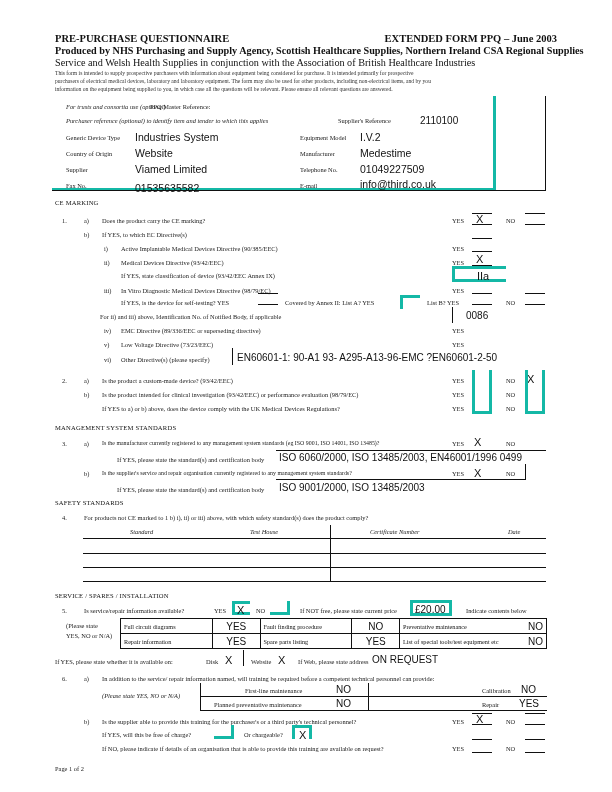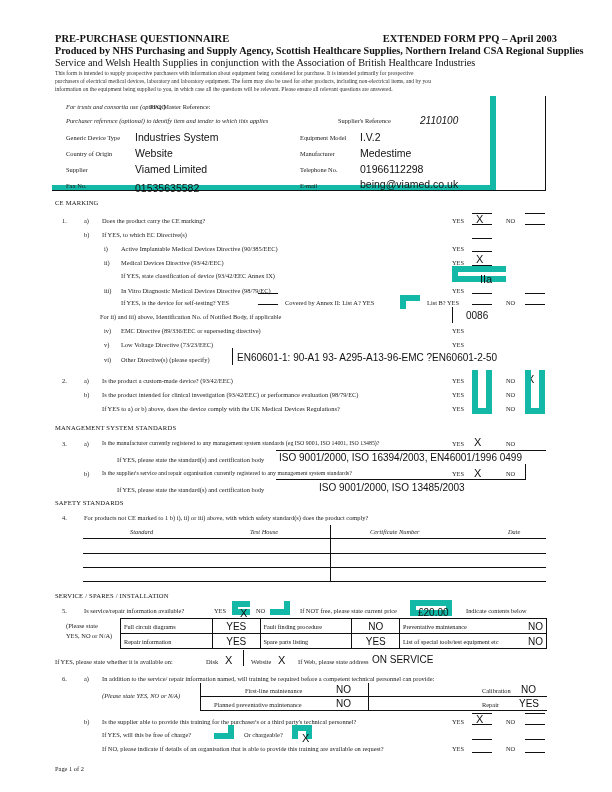--- a/index.html
+++ b/index.html
@@ -8,66 +8,66 @@
   .abs { position:absolute; white-space:nowrap; }
   .hdr { font-size:10.5px; font-weight:bold; }
   .sub { font-size:10.5px; font-weight:bold; }
   .small { font-size:6.2px; color:#333; }
   .lbl { font-size:6.4px; color:#222; }
   .it { font-style:italic; }
   .val { font-family:"Liberation Sans", sans-serif; font-size:10.5px; color:#111; }
   .valsm { font-family:"Liberation Sans", sans-serif; font-size:10px; color:#111; }
   .sec { font-size:6.6px; color:#111; letter-spacing:0.2px; }
   .line { position:absolute; background:#111; }
-  .box { position:absolute; border:6px solid #14b8a6; box-sizing:border-box; }
+  .box { position:absolute; border:3px solid #14b8a6; box-sizing:border-box; }
   .ul { position:absolute; border-bottom:1px solid #111; height:12px; box-sizing:border-box; }
   .mark { font-family:"Liberation Sans", sans-serif; font-size:11px; position:absolute; }
   table.grid { border-collapse:collapse; position:absolute; }
   table.grid td { border:1px solid #111; font-size:6.2px; padding:0 3px; height:14px; }
   table.grid td.v { font-family:"Liberation Sans", sans-serif; font-size:10px; text-align:center; }
 </style>
 </head>
 <body>
 
 <div class="abs hdr" style="left:55px;top:33px;">PRE-PURCHASE QUESTIONNAIRE</div>
-<div class="abs hdr" style="right:55px;top:33px;">EXTENDED FORM PPQ – April 2003</div>
+<div class="abs hdr" style="right:55px;top:33px;">EXTENDED FORM PPQ – June 2003</div>
 <div class="abs sub" style="left:55px;top:45px;font-size:10.2px;">Produced by NHS Purchasing and Supply Agency, Scottish Healthcare Supplies, Northern Ireland CSA Regional Supplies</div>
 <div class="abs sub" style="left:55px;top:57px;font-size:10.2px;font-weight:normal;">Service and Welsh Health Supplies in conjunction with the Association of British Healthcare Industries</div>
 <div class="abs small" style="left:55px;top:70px;font-size:5.6px;">This form is intended to supply prospective purchasers with information about equipment being considered for purchase. It is intended primarily for prospective</div>
 <div class="abs small" style="left:55px;top:78px;font-size:5.6px;">purchasers of electrical medical devices, laboratory and laboratory equipment. The form may also be used for other products, including non-electrical items, and by you</div>
 <div class="abs small" style="left:55px;top:86px;font-size:5.6px;">information on the equipment being supplied to you, in which case all the questions will be relevant. Please ensure all relevant questions are answered.</div>
 
 <div class="box" style="left:52px;top:96px;width:444px;height:95px;border-top:none;border-left:none;"></div>
 <div class="line" style="left:545px;top:96px;width:1px;height:95px;"></div>
 <div class="line" style="left:52px;top:190px;width:494px;height:1px;"></div>
 <div class="abs lbl it" style="left:66px;top:103px;">For trusts and consortia use (optional)</div>
 <div class="abs lbl" style="left:150px;top:103px;">PPQ Master Reference:</div>
 <div class="abs lbl it" style="left:66px;top:117px;">Purchaser reference (optional) to identify item and tender to which this applies</div>
 <div class="abs lbl" style="left:338px;top:117px;">Supplier's Reference</div>
-<div class="abs valsm" style="left:420px;top:115px;font-style:italic;">2110100</div>
+<div class="abs valsm" style="left:420px;top:115px;">2110100</div>
 
 <div class="abs lbl" style="left:66px;top:134px;">Generic Device Type</div>
 <div class="abs val" style="left:135px;top:131px;">Industries System</div>
 <div class="abs lbl" style="left:300px;top:134px;">Equipment Model</div>
 <div class="abs val" style="left:360px;top:131px;">I.V.2</div>
 
 <div class="abs lbl" style="left:66px;top:150px;">Country of Origin</div>
 <div class="abs val" style="left:135px;top:147px;">Website</div>
 <div class="abs lbl" style="left:300px;top:150px;">Manufacturer</div>
 <div class="abs val" style="left:360px;top:147px;">Medestime</div>
 
 <div class="abs lbl" style="left:66px;top:166px;">Supplier</div>
 <div class="abs val" style="left:135px;top:163px;">Viamed Limited</div>
 <div class="abs lbl" style="left:300px;top:166px;">Telephone No.</div>
-<div class="abs val" style="left:360px;top:163px;">01966112298</div>
+<div class="abs val" style="left:360px;top:163px;">01049227509</div>
 
 <div class="abs lbl" style="left:66px;top:182px;">Fax No.</div>
 <div class="abs val" style="left:135px;top:182px;">01535635582</div>
 <div class="abs lbl" style="left:300px;top:182px;">E-mail</div>
-<div class="abs val" style="left:360px;top:178px;">being@viamed.co.uk</div>
+<div class="abs val" style="left:360px;top:178px;">info@third.co.uk</div>
 
 <div class="abs sec" style="left:55px;top:199px;">CE MARKING</div>
 
 <div class="abs lbl" style="left:62px;top:217px;">1.</div>
 <div class="abs lbl" style="left:84px;top:217px;">a)</div>
 <div class="abs lbl" style="left:102px;top:217px;">Does the product carry the CE marking?</div>
 <div class="abs lbl" style="left:452px;top:217px;">YES</div>
 <div class="ul" style="left:472px;top:213px;width:20px;border-top:1px solid #111;">
     <span class="mark" style="left:4px;top:-1px;">X</span>
   </div>
@@ -144,31 +144,31 @@
 
 <div class="abs sec" style="left:55px;top:424px;">MANAGEMENT SYSTEM STANDARDS</div>
 <div class="abs lbl" style="left:62px;top:440px;">3.</div>
 <div class="abs lbl" style="left:84px;top:440px;">a)</div>
 <div class="abs lbl" style="left:102px;top:440px;font-size:5.9px;">Is the manufacturer currently registered to any management system standards (eg ISO 9001, ISO 14001, ISO 13485)?</div>
 <div class="abs lbl" style="left:452px;top:440px;">YES</div>
 <span class="mark" style="left:474px;top:436px;">X</span>
 <div class="abs lbl" style="left:506px;top:440px;">NO</div>
 <div class="line" style="left:276px;top:450px;width:270px;height:1px;"></div>
 <div class="abs lbl" style="left:117px;top:456px;">If YES, please state the standard(s) and certification body</div>
-<div class="abs valsm" style="left:279px;top:452px;">ISO 9001/2000, ISO 16394/2003, EN46001/1996 0499</div>
+<div class="abs valsm" style="left:279px;top:452px;">ISO 6060/2000, ISO 13485/2003, EN46001/1996 0499</div>
 
 <div class="abs lbl" style="left:84px;top:470px;">b)</div>
 <div class="abs lbl" style="left:102px;top:470px;font-size:5.9px;">Is the supplier's service and repair organisation currently registered to any management system standards?</div>
 <div class="abs lbl" style="left:452px;top:470px;">YES</div>
 <span class="mark" style="left:474px;top:467px;">X</span>
 <div class="abs lbl" style="left:506px;top:470px;">NO</div>
 <div class="line" style="left:525px;top:464px;width:1px;height:15px;"></div>
 <div class="line" style="left:276px;top:479px;width:250px;height:1px;"></div>
 <div class="abs lbl" style="left:117px;top:486px;">If YES, please state the standard(s) and certification body</div>
-<div class="abs valsm" style="left:279px;top:482px;margin-left:40px;">ISO 9001/2000, ISO 13485/2003</div>
+<div class="abs valsm" style="left:279px;top:482px;">ISO 9001/2000, ISO 13485/2003</div>
 
 <div class="abs sec" style="left:55px;top:499px;">SAFETY STANDARDS</div>
 <div class="abs lbl" style="left:62px;top:514px;">4.</div>
 <div class="abs lbl" style="left:84px;top:514px;">For products not CE marked to 1 b) i), ii) or iii) above, with which safety standard(s) does the product comply?</div>
 
 <div class="abs lbl it" style="left:130px;top:528px;">Standard</div>
 <div class="abs lbl it" style="left:250px;top:528px;">Test House</div>
 <div class="abs lbl it" style="left:370px;top:528px;">Certificate Number</div>
 <div class="abs lbl it" style="left:508px;top:528px;">Date</div>
 <div class="line" style="left:330px;top:525px;width:1px;height:57px;"></div>
@@ -216,21 +216,21 @@
 </tbody>
   </table>
 
 <div class="abs lbl" style="left:55px;top:658px;">If YES, please state whether it is available on:</div>
 <div class="abs lbl" style="left:206px;top:658px;">Disk</div>
 <span class="mark" style="left:225px;top:654px;">X</span>
 <div class="line" style="left:243px;top:650px;width:1px;height:16px;"></div>
 <div class="abs lbl" style="left:251px;top:658px;">Website</div>
 <span class="mark" style="left:278px;top:654px;">X</span>
 <div class="abs lbl" style="left:298px;top:658px;">If Web, please state address</div>
-<div class="abs valsm" style="left:372px;top:654px;">ON SERVICE</div>
+<div class="abs valsm" style="left:372px;top:654px;">ON REQUEST</div>
 
 <div class="abs lbl" style="left:62px;top:675px;">6.</div>
 <div class="abs lbl" style="left:84px;top:675px;">a)</div>
 <div class="abs lbl" style="left:102px;top:675px;">In addition to the service/ repair information named, will training be required before a competent technical personnel can provide:</div>
 <div class="abs lbl it" style="left:102px;top:692px;">(Please state YES, NO or N/A)</div>
 
 <div class="line" style="left:200px;top:683px;width:1px;height:27px;"></div>
 <div class="line" style="left:368px;top:683px;width:1px;height:27px;"></div>
 <div class="line" style="left:200px;top:696px;width:347px;height:1px;"></div>
 <div class="line" style="left:200px;top:710px;width:347px;height:1px;"></div>

